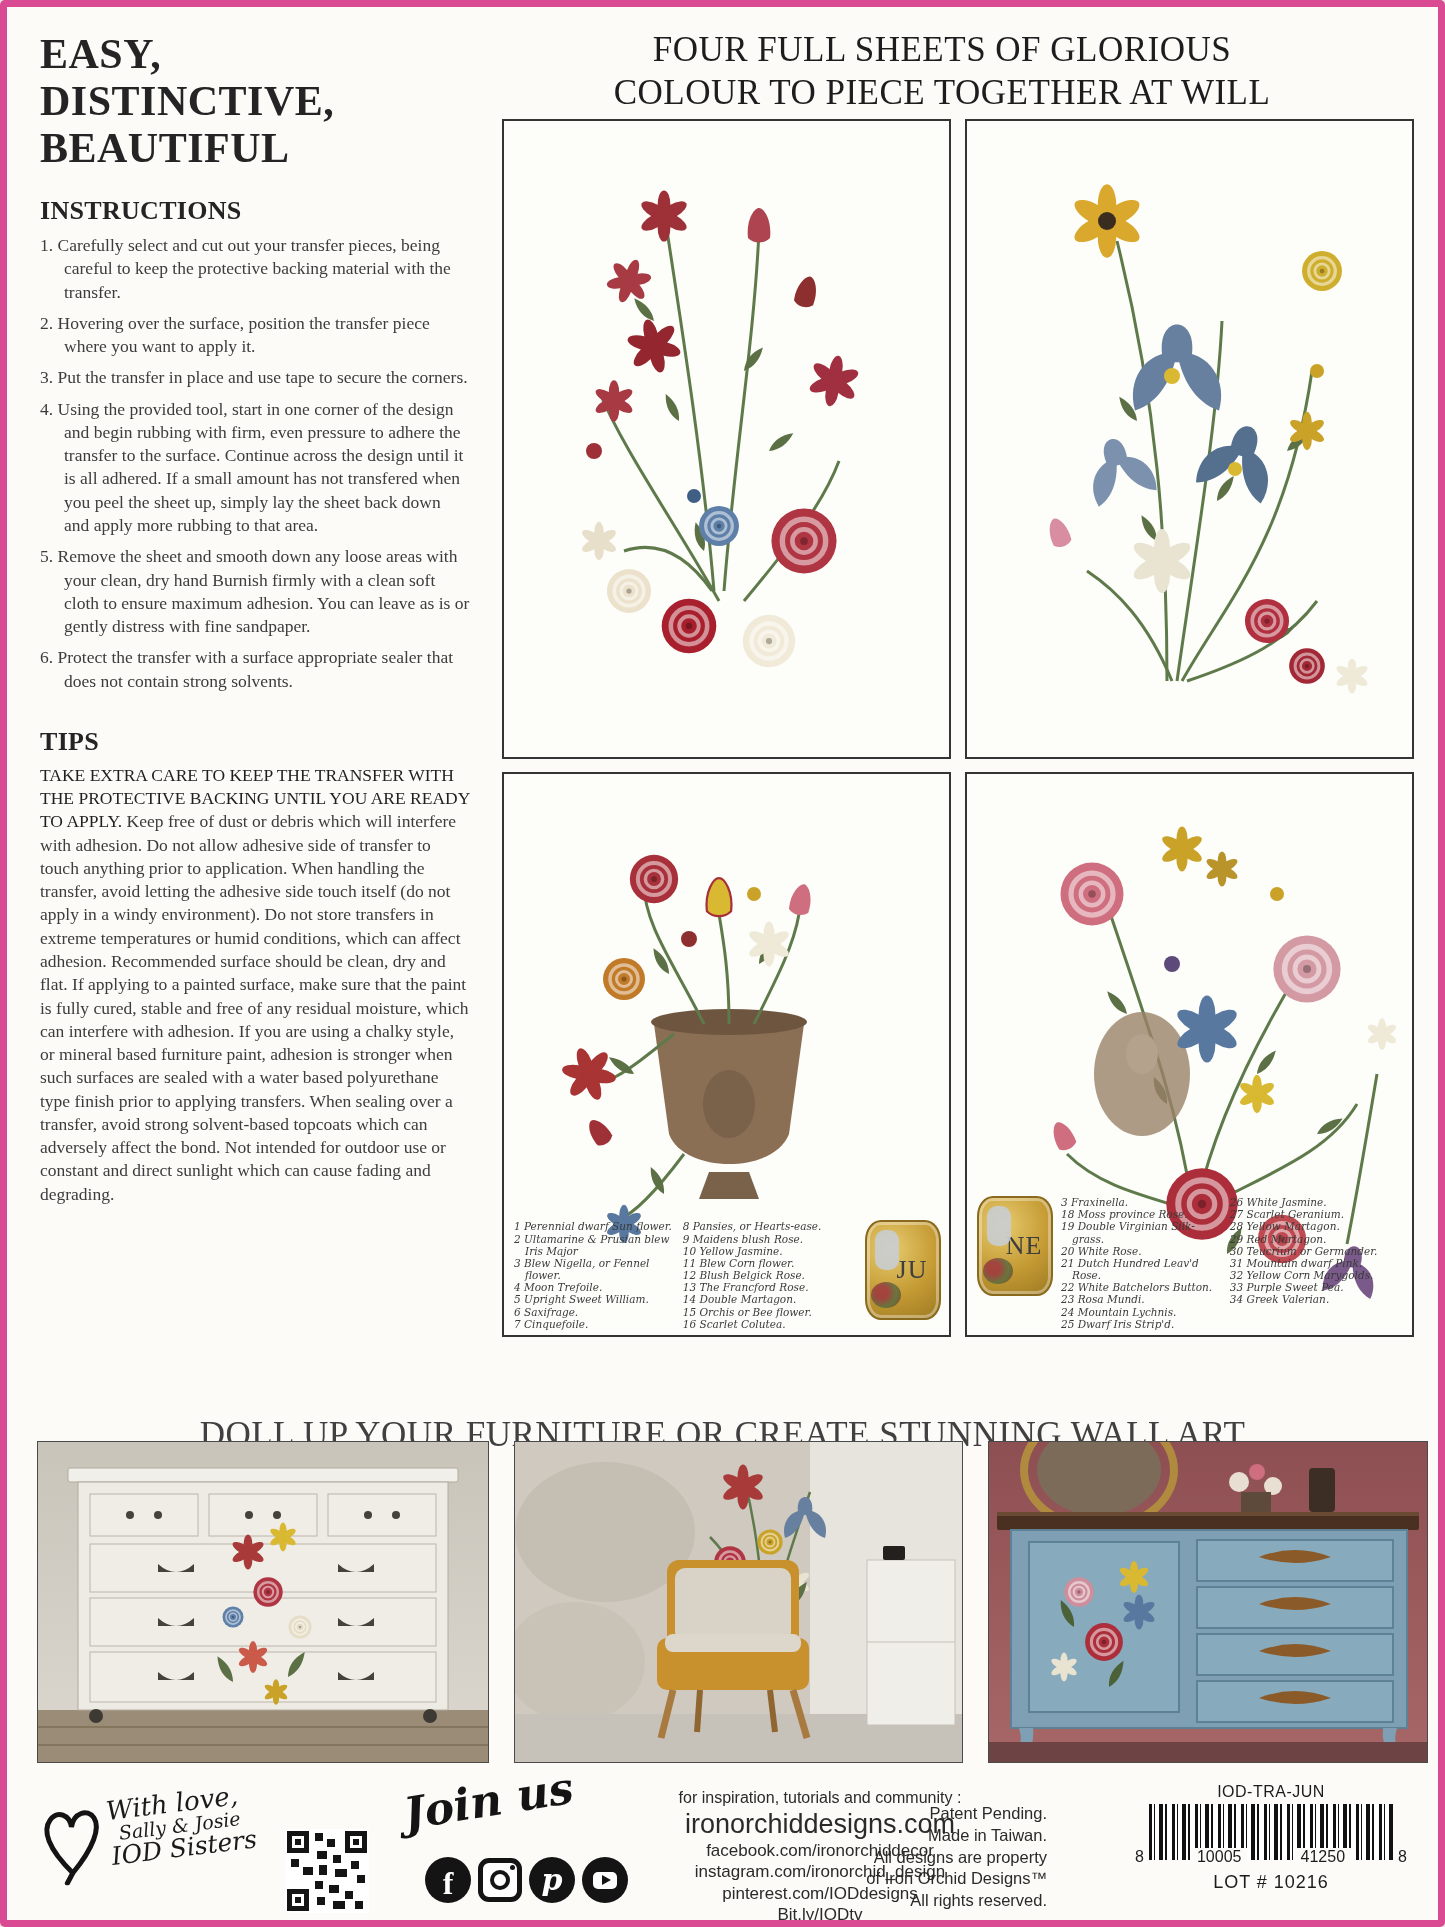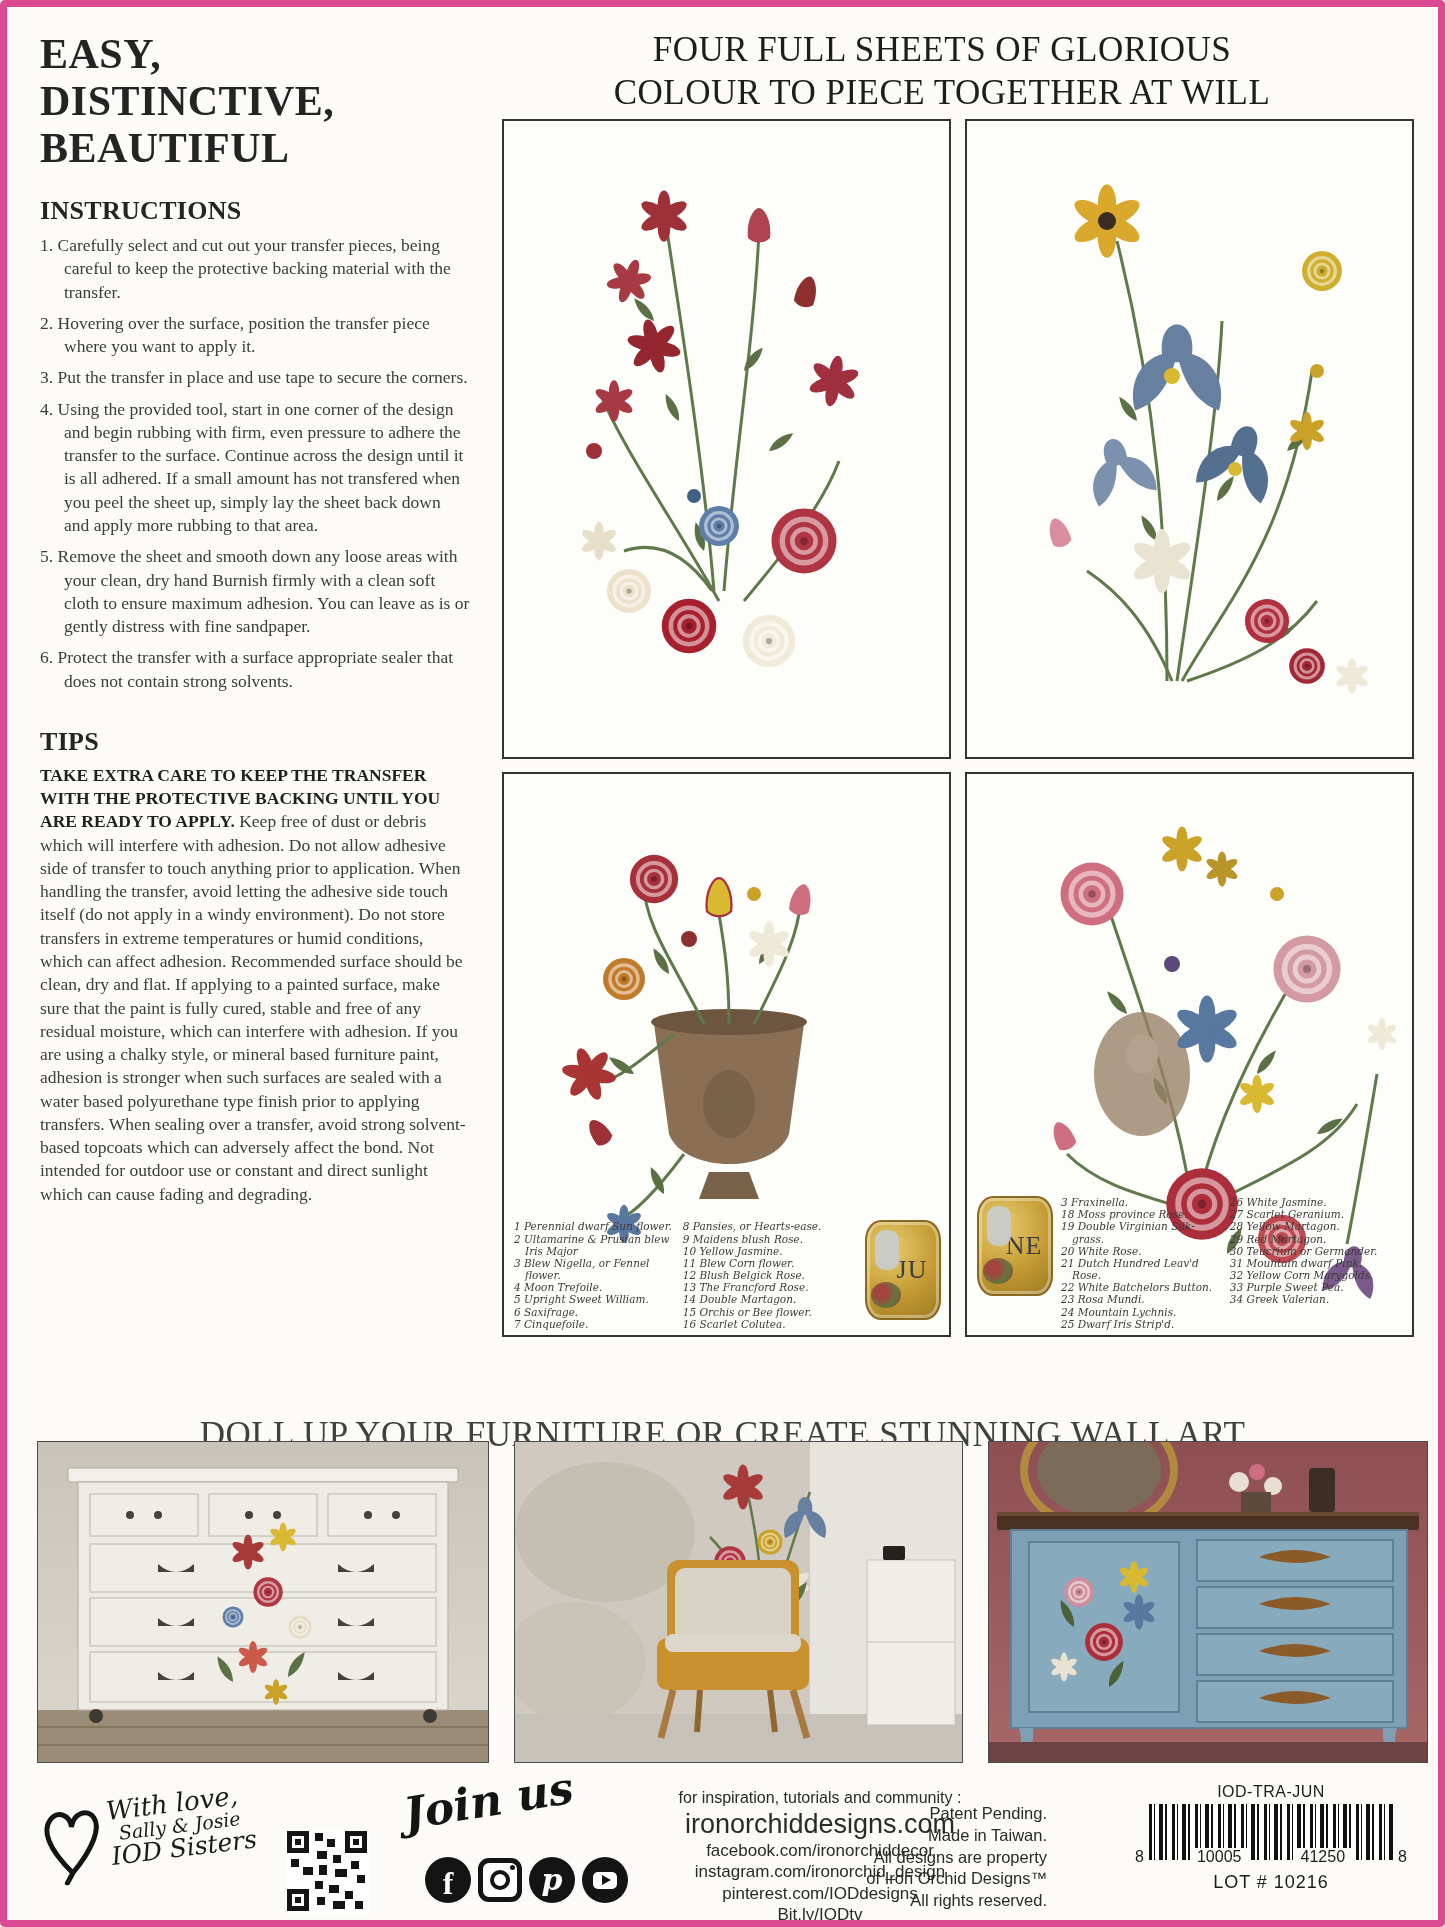--- a/index.html
+++ b/index.html
@@ -9,21 +9,21 @@
     font-family:"Liberation Serif", serif;color:#333;
   }
   
   .left-col{position:absolute;left:33px;top:24px;width:430px;}
   .headline{font-size:42px;line-height:1.12;font-weight:bold;color:#242424;letter-spacing:.5px;}
   .sec-title{font-size:26px;font-weight:bold;color:#242424;letter-spacing:.3px;}
   .instructions{margin-top:24px;}
   .inst-item{font-size:17.5px;line-height:1.33;color:#3c3c3c;margin-top:8px;padding-left:24px;text-indent:-24px;}
   .tips{margin-top:34px;}
   .tips-text{font-size:17.5px;line-height:1.33;color:#3c3c3c;margin-top:7px;}
-  .tips-bold{font-weight:bold;color:#1f1f1f;}
+  .tips-bold{font-weight:normal;color:#1f1f1f;}
   
   .sheets-heading{position:absolute;left:460px;top:22px;width:950px;text-align:center;
     font-size:35px;line-height:1.22;color:#1d1d1d;letter-spacing:.5px;}
   .grid{position:absolute;left:495px;top:112px;width:912px;display:grid;
     grid-template-columns:449px 449px;grid-template-rows:640px 565px;gap:13px 14px;}
   .panel{border:2px solid #343434;background:#fdfdfa;position:relative;overflow:hidden;}
   .panel svg.art{position:absolute;left:0;top:0;width:100%;height:100%;}
   .plate-caption{position:absolute;left:10px;right:8px;bottom:5px;display:flex;gap:8px;align-items:flex-start;}
   .plate-col{font-family:"DejaVu Serif", serif;font-style:italic;font-size:10.5px;line-height:1.16;color:#3a3a3a;}
   .plate-col .plate-item{padding-left:11px;text-indent:-11px;}

